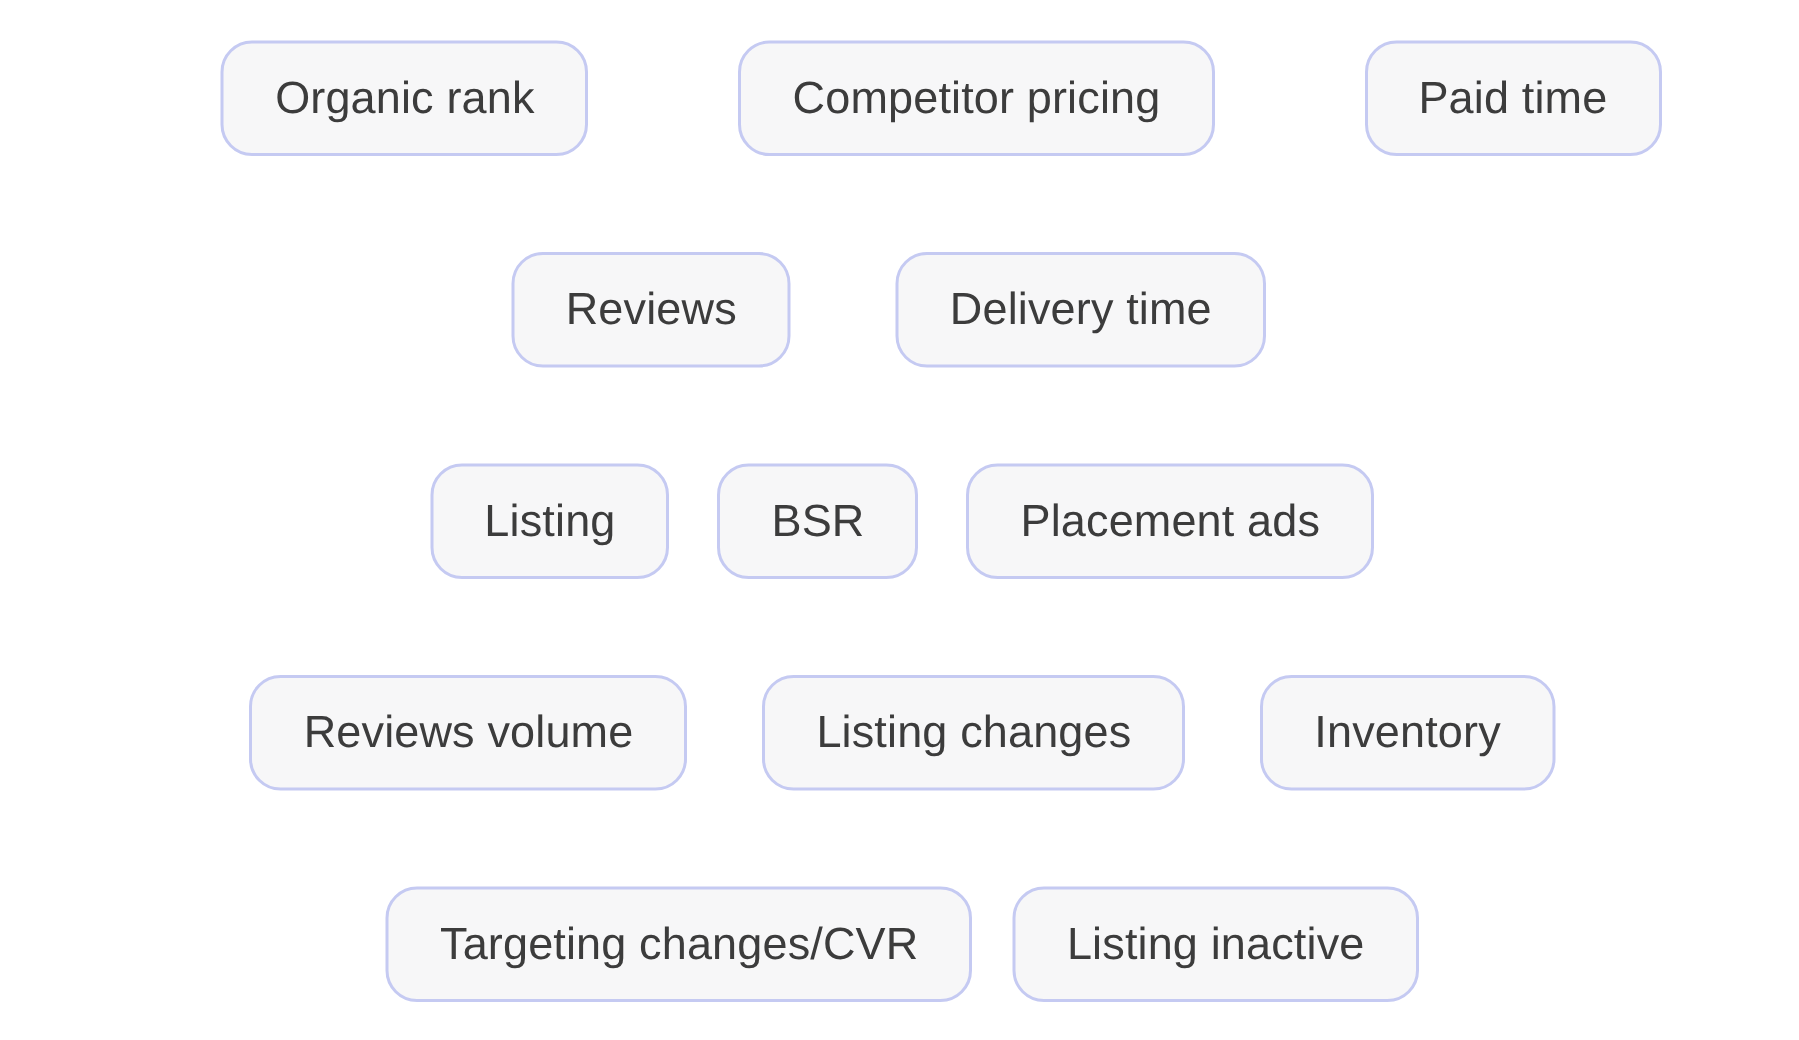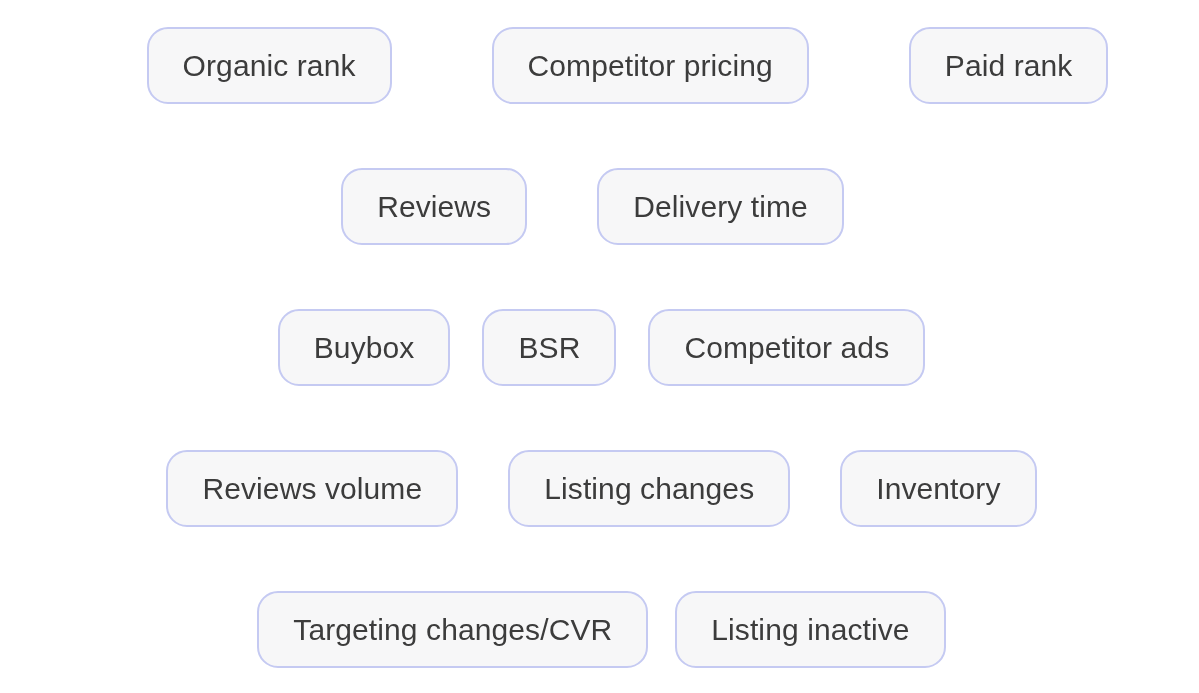--- a/index.html
+++ b/index.html
@@ -71,42 +71,42 @@
 <div id="tag-cloud">
 
   <div class="tag-row row-1">
     <div class="tag-pill">
       <span class="tag-label">Organic rank</span>
     </div>
     <div class="tag-pill">
       <span class="tag-label">Competitor pricing</span>
     </div>
     <div class="tag-pill">
-      <span class="tag-label">Paid rank</span>
+      <span class="tag-label">Paid time</span>
     </div>
   </div>
 
   <div class="tag-row row-2">
     <div class="tag-pill">
       <span class="tag-label">Reviews</span>
     </div>
     <div class="tag-pill">
       <span class="tag-label">Delivery time</span>
     </div>
   </div>
 
   <div class="tag-row row-3">
     <div class="tag-pill">
-      <span class="tag-label">Buybox</span>
+      <span class="tag-label">Listing</span>
     </div>
     <div class="tag-pill">
       <span class="tag-label">BSR</span>
     </div>
     <div class="tag-pill">
-      <span class="tag-label">Competitor ads</span>
+      <span class="tag-label">Placement ads</span>
     </div>
   </div>
 
   <div class="tag-row row-4">
     <div class="tag-pill">
       <span class="tag-label">Reviews volume</span>
     </div>
     <div class="tag-pill">
       <span class="tag-label">Listing changes</span>
     </div>

